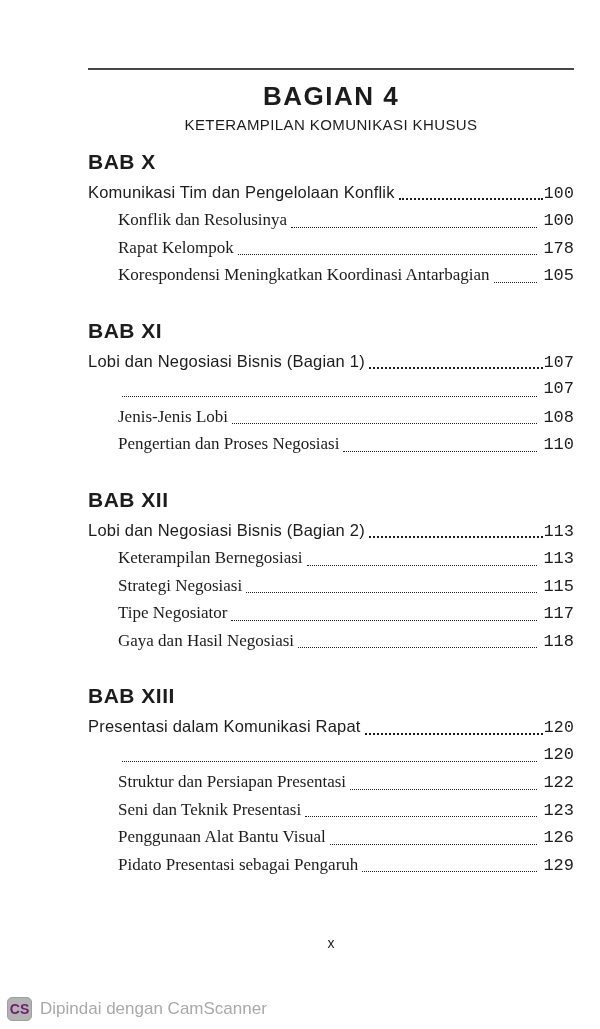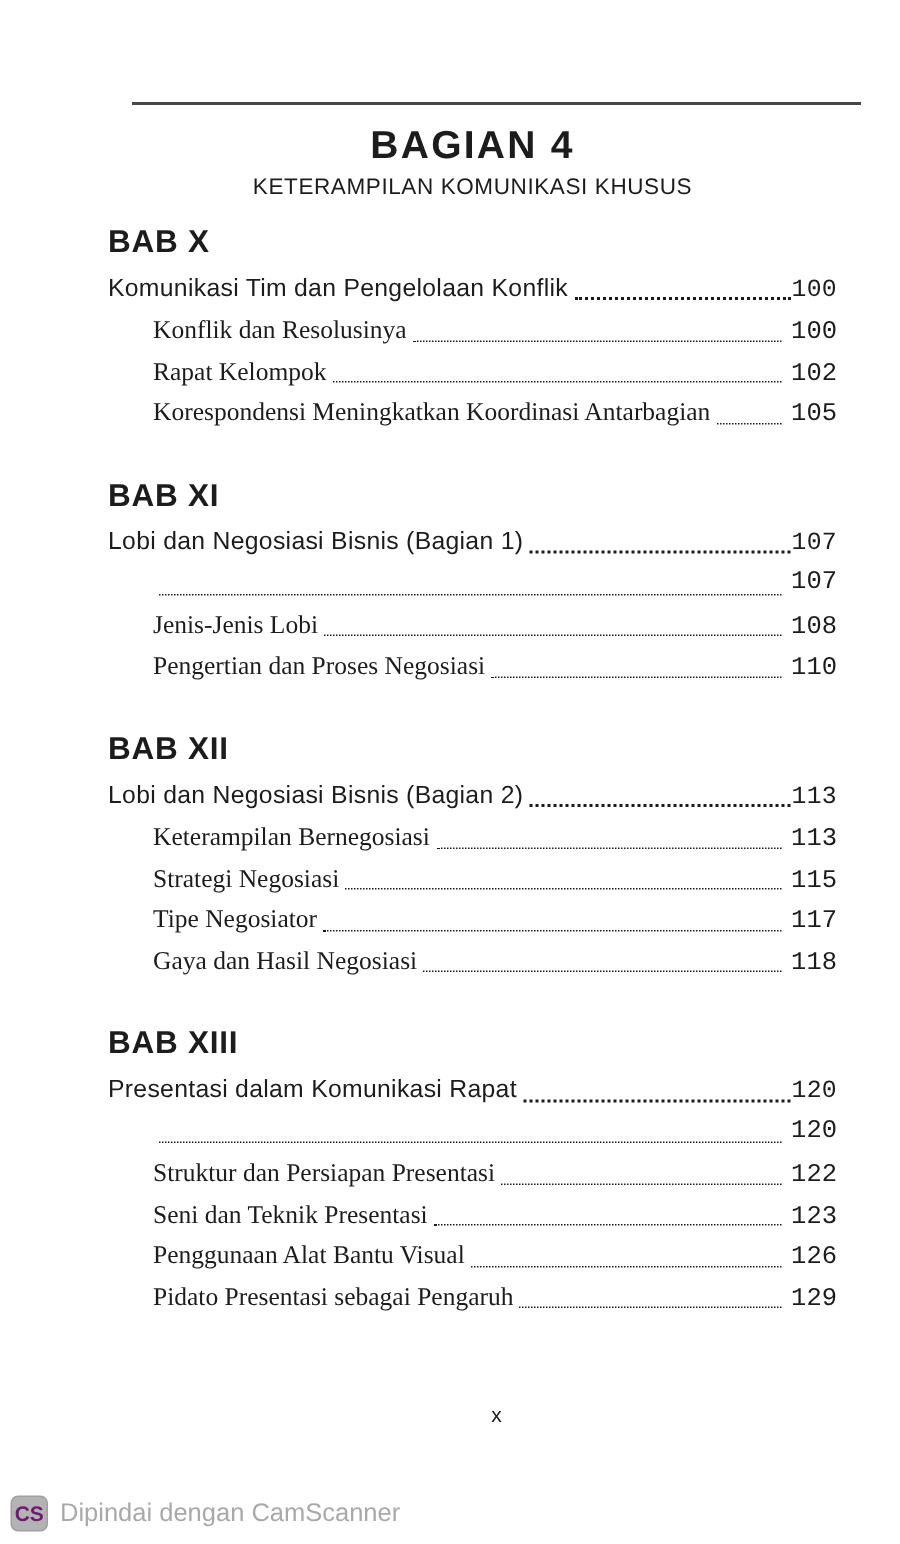--- a/index.html
+++ b/index.html
@@ -17,21 +17,21 @@
     font-family:"Liberation Sans",sans-serif;
     color:var(--text);
   }
   .top-rule{
     position:absolute;
     top:68px;left:88px;width:486px;height:2px;
     background:var(--rule);
   }
   .toc{
     position:absolute;
-    left:72px;top:82px;width:486px;
+    left:88px;top:82px;width:486px;
   }
   .part-title{
     text-align:center;
     font-size:26px;
     font-weight:bold;
     letter-spacing:1.5px;
     line-height:1.15;
   }
   .part-subtitle{
     text-align:center;
@@ -124,21 +124,21 @@
     <div>
   <div class="toc-row entry-row">
     <span class="row-title">Konflik dan Resolusinya</span>
     <span class="leader"></span>
     <span class="row-page">100</span>
   </div>
 
   <div class="toc-row entry-row">
     <span class="row-title">Rapat Kelompok</span>
     <span class="leader"></span>
-    <span class="row-page">102</span>
+    <span class="row-page">178</span>
   </div>
 
   <div class="toc-row entry-row">
     <span class="row-title">Korespondensi Meningkatkan Koordinasi Antarbagian</span>
     <span class="leader"></span>
     <span class="row-page">105</span>
   </div>
 </div>
   </div>
 

